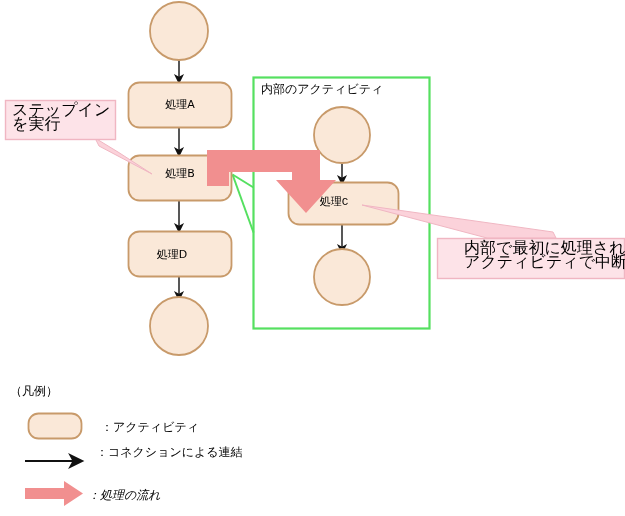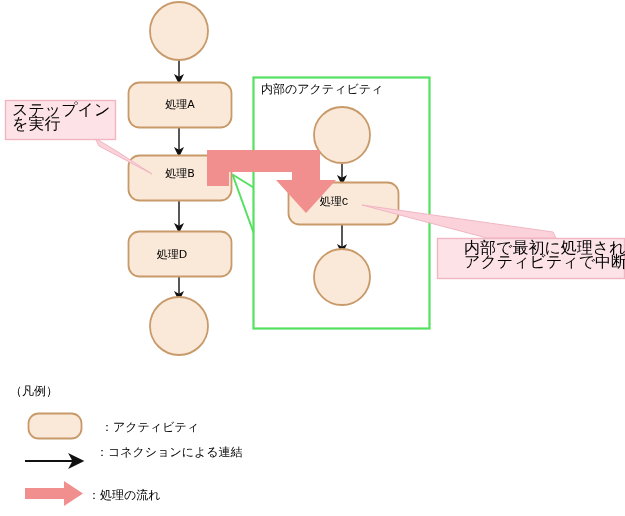--- a/index.html
+++ b/index.html
@@ -101,13 +101,13 @@
 
 <div class="callout-text" style="left:443px;top:241px;width:180px;margin-left:21px;">内部で最初に処理される
 アクティビティで中断</div>
 
 <div class="legend-text" style="left:10px;top:383px;">（凡例）</div>
 
 <div class="legend-text" style="left:101px;top:419px;"><span>：</span><span>アクティビティ</span></div>
 
 <div class="legend-text" style="left:88px;top:444px;margin-left:8px;"><span>：</span><span>コネクションによる連結</span></div>
 
-<div class="legend-text" style="left:88px;top:487px;"><span>：</span><span>処理の流れ</span></div>
+<div class="legend-text" style="left:88px;top:487px;font-style:italic;"><span>：</span><span>処理の流れ</span></div>
 
 </body></html>

